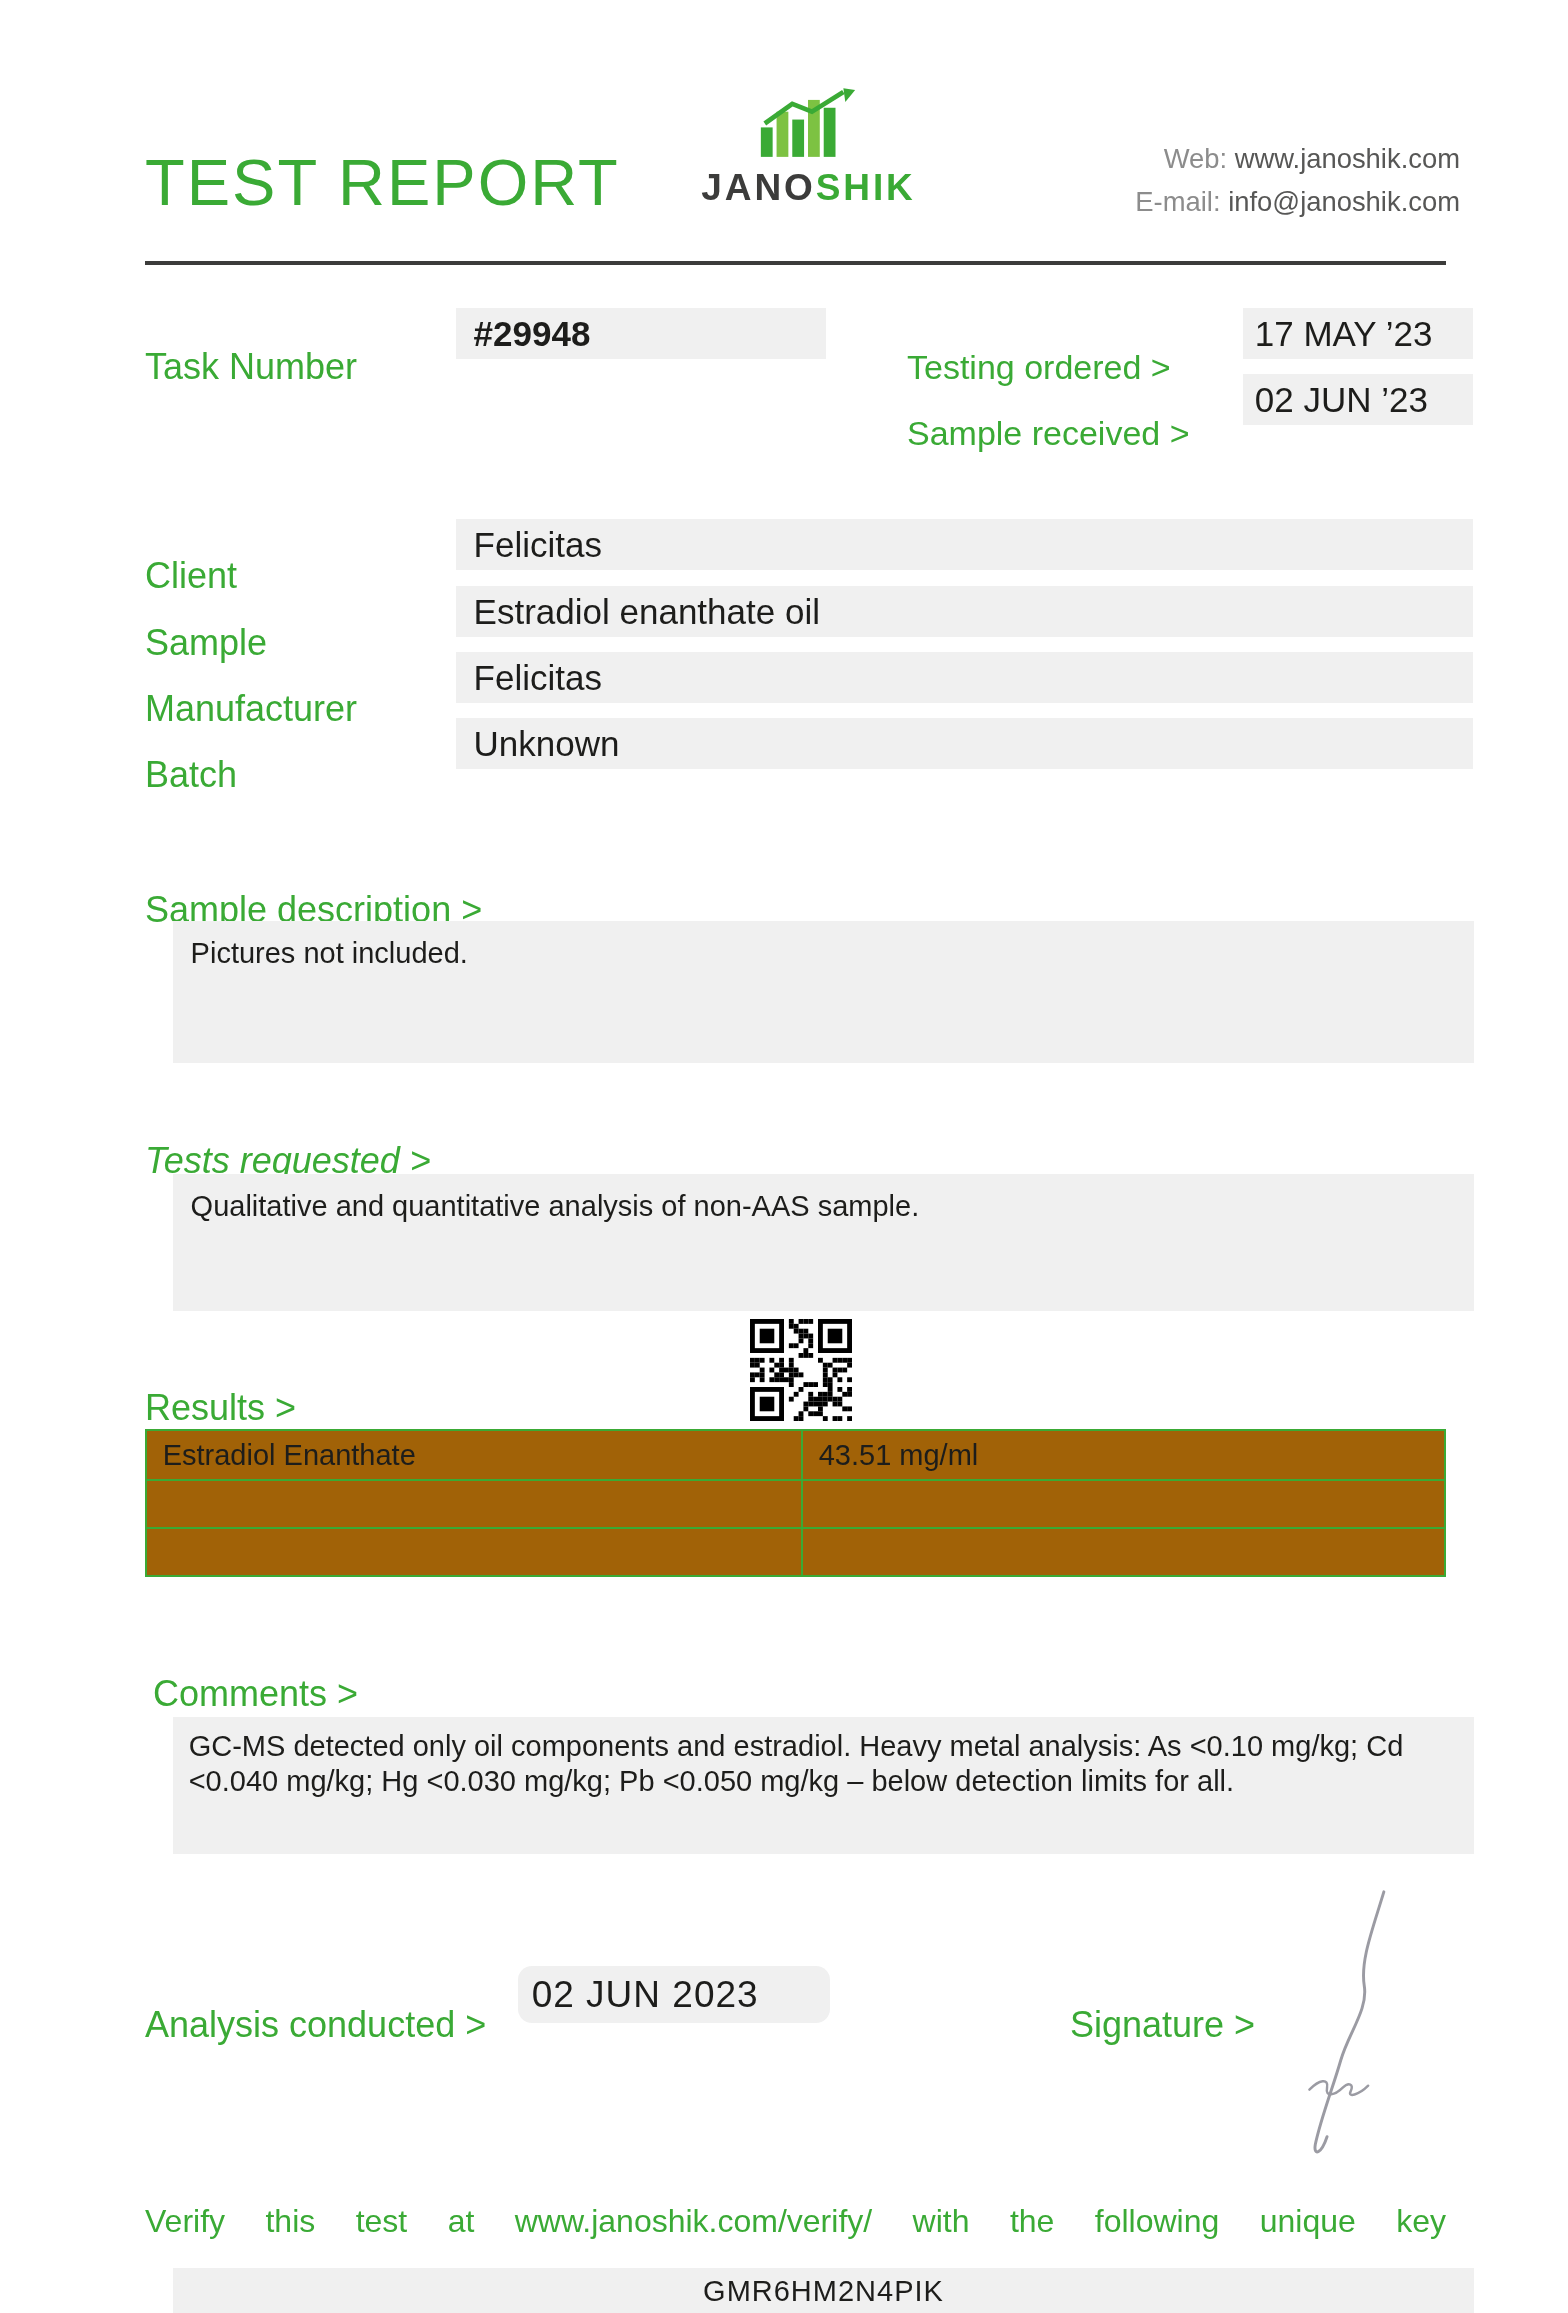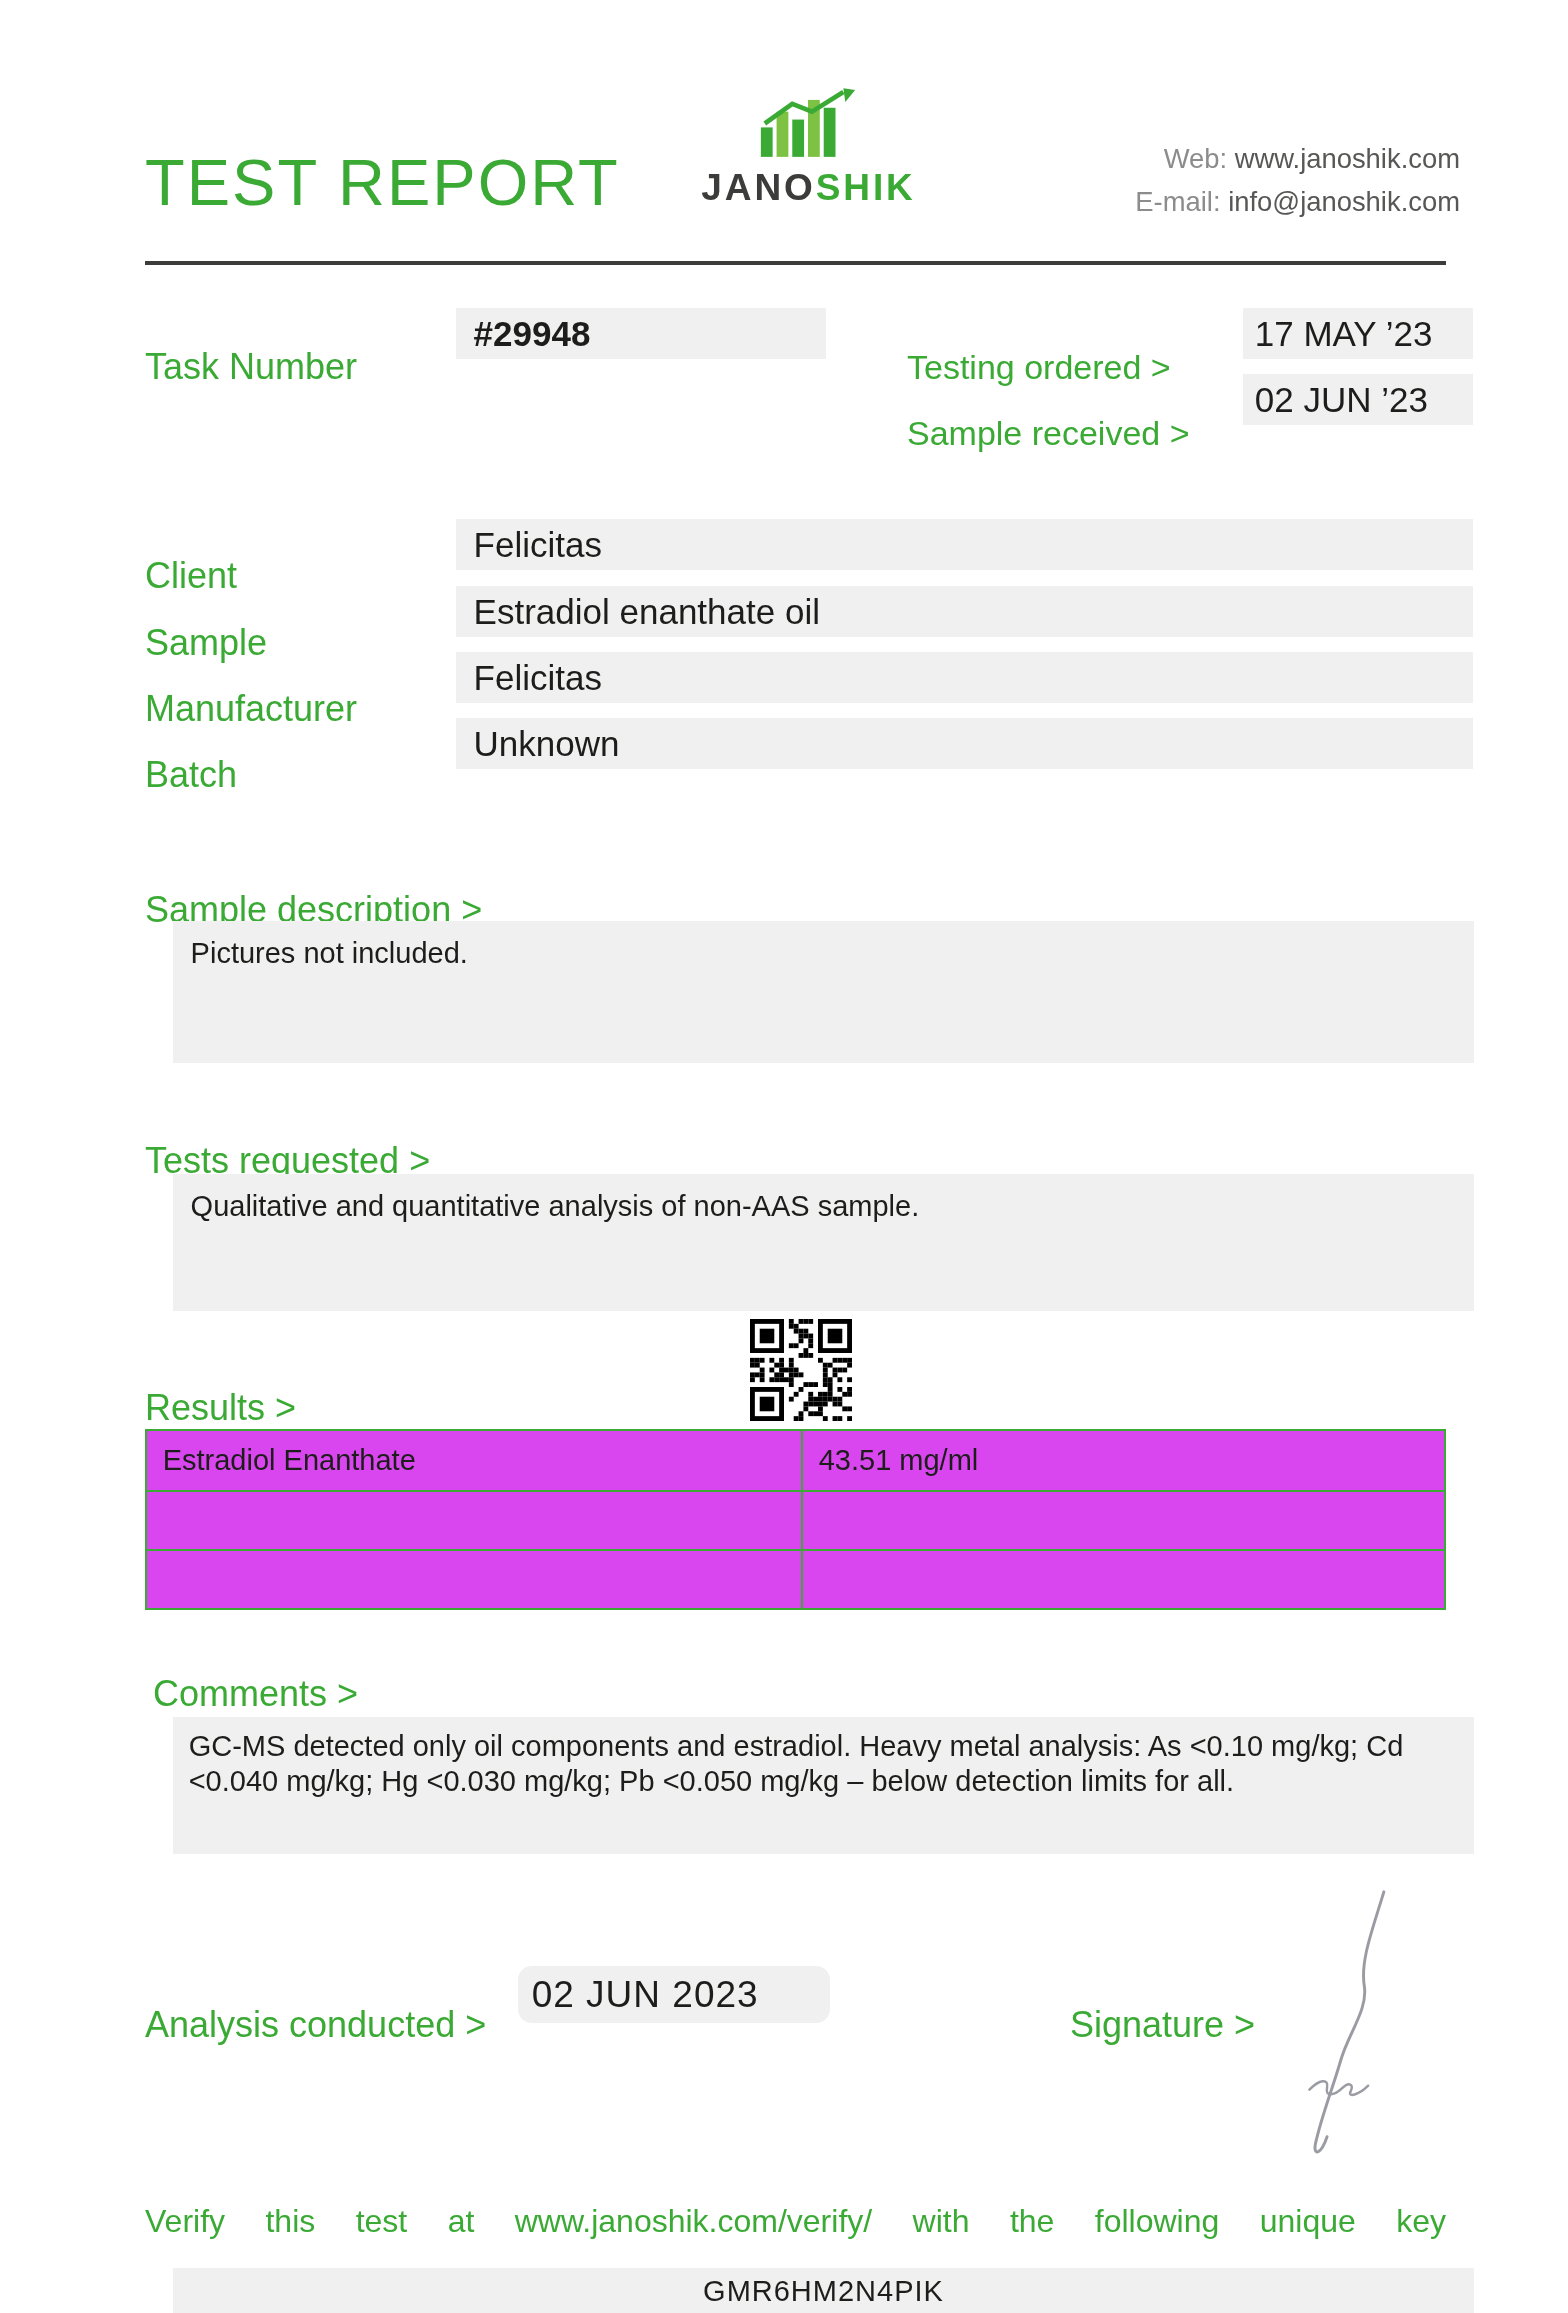--- a/index.html
+++ b/index.html
@@ -35,28 +35,28 @@
   .detail-label { left:145px; }
   .detail-box { left:428px; width:1017px; height:51px; line-height:51px; padding-left:17.6px; font-size:35px; }
   .d0l { top:525px; } .d0b { top:519px; }
   .d1l { top:592px; } .d1b { top:586px; }
   .d2l { top:658px; } .d2b { top:652px; }
   .d3l { top:724px; } .d3b { top:718px; }
 
   .sdesc-label { left:145px; top:859px; }
   .sdesc-box { left:145px; top:921px; width:1301px; height:142px; padding:13.7px 17.6px; font-size:29px; line-height:1.3; }
 
-  .tests-label { left:145px; top:1110px; }
+  .tests-label { left:145px; top:1110px;font-style:italic; }
   .tests-box { left:145px; top:1174px; width:1301px; height:137px; padding:13.7px 17.6px; font-size:29px; line-height:1.3; }
 
   .results-label { left:145px; top:1357px; }
   .qr { left:750px; top:1319px; width:102px; height:102px; }
 
-  .results-table { left:145px; top:1429px; width:1301px; height:181px; border:2px solid var(--green);
-    display:grid; grid-template-columns:654px 1fr; grid-template-rows:repeat(3, 1fr); background:#d946ef; }
+  .results-table { left:145px; top:1429px; width:1301px; height:148px; border:2px solid var(--green);
+    display:grid; grid-template-columns:654px 1fr; grid-template-rows:repeat(3, 1fr); background:#a16207; }
   .cell { display:flex; align-items:center; padding-left:15.7px; font-size:29px; color:var(--ink); }
   .cell.bl { border-left:2px solid var(--green); }
   .cell.bt { border-top:2px solid var(--green); }
 
   .comments-label { left:153px; top:1643px; }
   .comments-box { left:145px; top:1717px; width:1301px; height:137px; padding:11.8px 15.7px; font-size:29px; line-height:1.2; }
 
   .analysis-label { left:145px; top:1974px; }
   .analysis-box { left:490px; top:1966px; width:312px; height:57px; line-height:57px; padding-left:13.7px; font-size:37px; letter-spacing:1px;border-radius:14px; }
   .signature-label { left:1070px; top:1974px; }

